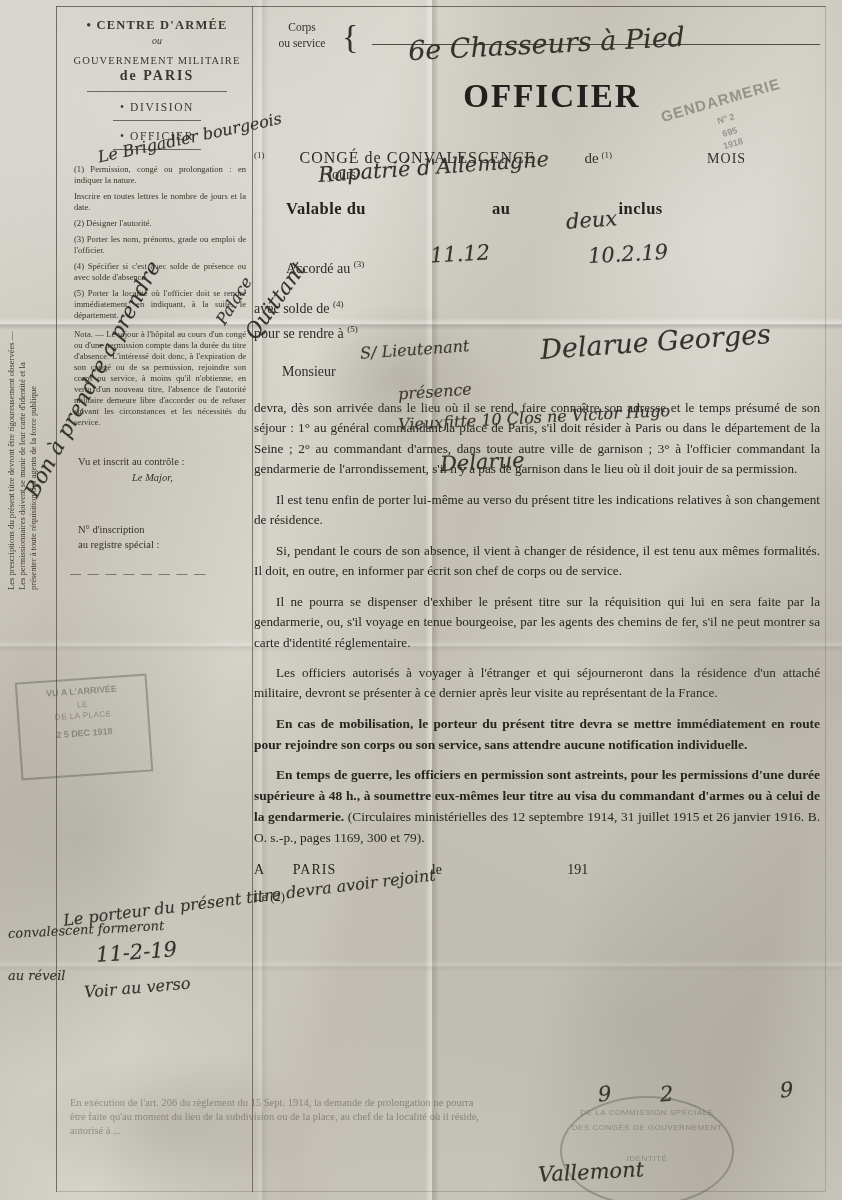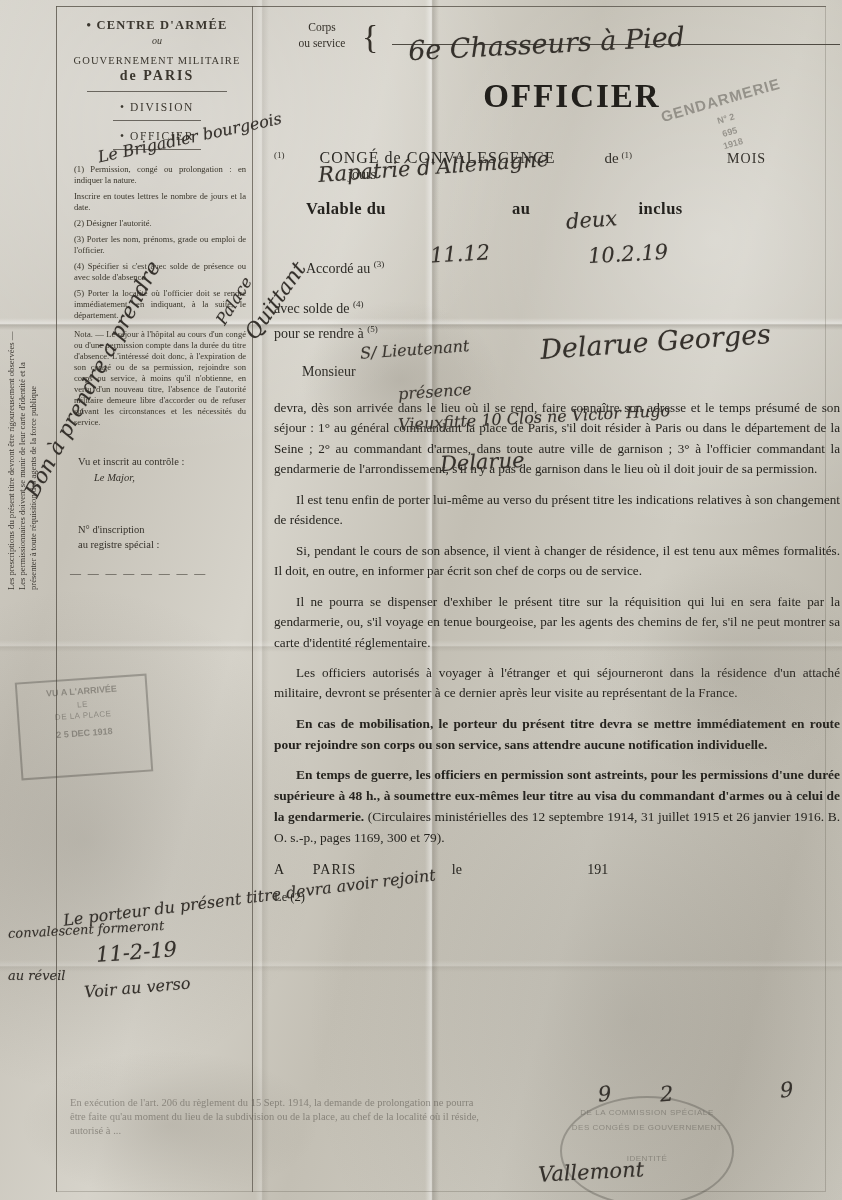--- a/index.html
+++ b/index.html
@@ -53,21 +53,21 @@
   .notes{margin:14px 6px 0 12px;font-size:8.6px;line-height:1.28;color:#383429;text-align:justify;}
   .notes p{margin:0 0 5px 0}
   .notes .nota{margin-top:8px}
 
   .lc-ctrl{margin:26px 0 0 16px;font-size:10.5px;color:#35312a;line-height:1.5}
   .lc-ctrl .it{font-style:italic}
   .lc-insc{margin:36px 0 0 16px;font-size:10.5px;color:#35312a;line-height:1.5}
   .lc-dash{margin:14px 0 0 8px;font-size:11px;color:#35312a;letter-spacing:2px}
 
   
-  .main{position:absolute;left:274px;top:10px;width:566px;}
+  .main{position:absolute;left:254px;top:10px;width:566px;}
   .corps-row{position:relative;height:62px}
   .corps-lbl{position:absolute;left:8px;top:10px;font-size:11.5px;color:#35312a;line-height:1.35;text-align:center;width:80px}
   .brace{position:absolute;left:88px;top:8px;font-size:34px;color:#35312a;font-family:"Liberation Serif",serif}
   .title-of{font-size:33px;font-weight:bold;letter-spacing:2px;color:#22201c;text-align:center;margin:6px 0 0 30px}
   .line-1{position:relative;margin-top:34px;font-size:12px;color:#33302a}
   .conge{font-size:16px;letter-spacing:1px;color:#2c2a25}
   .valable{font-size:16.5px;font-weight:bold;letter-spacing:.5px;color:#24221e}
   .row{position:relative;margin-top:16px;font-size:14px;color:#2c2a25}
 
   .body{margin-top:18px;font-size:13.2px;line-height:1.55;color:#26241f;text-align:justify}
@@ -134,21 +134,21 @@
       <p>Inscrire en toutes lettres le nombre de jours et la date.</p>
       <p>(2) Désigner l'autorité.</p>
       <p>(3) Porter les nom, prénoms, grade ou emploi de l'officier.</p>
       <p>(4) Spécifier si c'est avec solde de présence ou avec solde d'absence.</p>
       <p>(5) Porter la localité où l'officier doit se rendre immédiatement, en indiquant, à la suite, le département.</p>
       <p class="nota">Nota. — Le séjour à l'hôpital au cours d'un congé ou d'une permission compte dans la durée du titre d'absence. L'intéressé doit donc, à l'expiration de son congé ou de sa permission, rejoindre son corps ou service, à moins qu'il n'obtienne, en vertu d'un nouveau titre, l'absence de l'autorité militaire demeure libre d'accorder ou de refuser suivant les circonstances et les nécessités du service.</p>
     </div>
 
     <div class="lc-ctrl">
       <div>Vu et inscrit au contrôle :</div>
-      <div class="it" style="margin-left:16px">Le Major,</div>
+      <div class="it" style="margin-left:54px">Le Major,</div>
     </div>
 
     <div class="lc-insc">
       <div>N° d'inscription</div>
       <div>au registre spécial :</div>
     </div>
     <div class="lc-dash">— — — — — — — —</div>
   </div>
 
   <div class="main">

